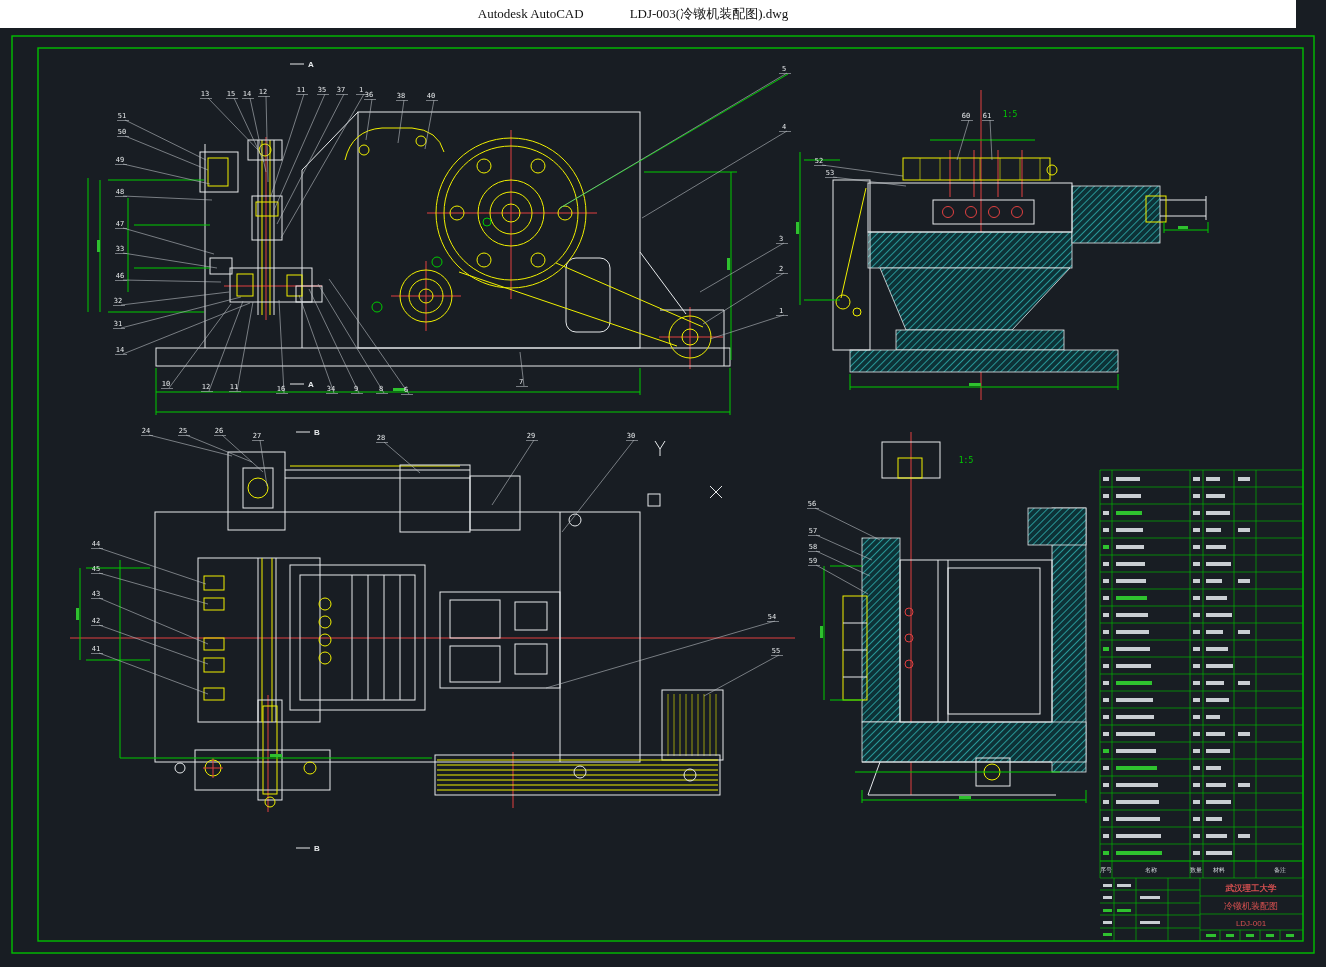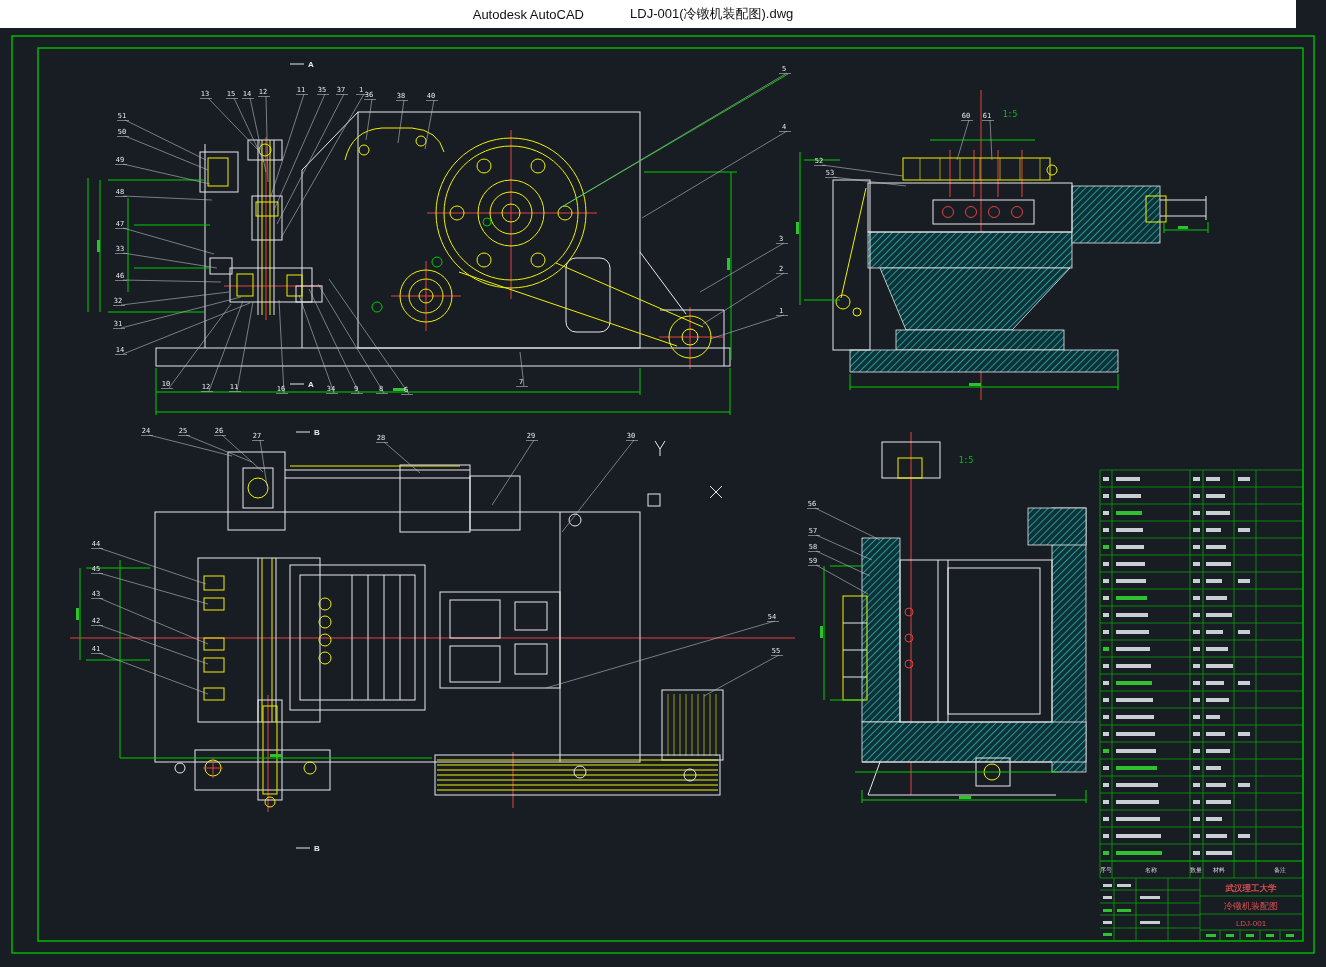--- a/index.html
+++ b/index.html
@@ -1,21 +1,21 @@
 <!DOCTYPE html>
 <html><head>
 <meta charset="utf-8">
 <style>
   html,body{margin:0;padding:0;background:#181d23;}
   .stage{position:relative;width:1326px;height:967px;overflow:hidden;background:#181d23;
          font-family:"Liberation Sans",sans-serif;}
   .titlebar{position:absolute;top:0;left:0;width:1326px;height:28px;background:#ffffff;
             display:flex;align-items:center;justify-content:center;gap:46px;
             transform:translateX(-30px);color:#111;font-size:13px;}
-  .titlebar span{white-space:nowrap;}
+  .titlebar span{white-space:nowrap;font-family:Liberation Serif, serif;}
   svg{position:absolute;top:0;left:0;display:block;}
   .w{stroke:#e6e9eb;stroke-width:1;fill:none;}
   .wf{stroke:#e6e9eb;stroke-width:.8;}
   .y{stroke:#f0f000;stroke-width:1;fill:none;}
   .yt{stroke:#f0f000;stroke-width:.6;fill:none;}
   .r{stroke:#e04040;stroke-width:1;fill:none;}
   .g{stroke:#00cc00;stroke-width:1;fill:none;}
   .frame{stroke:#00c000;stroke-width:1.4;fill:none;}
   .tline{stroke:#00b400;stroke-width:.7;fill:none;}
   .leader{stroke:#b9bec2;stroke-width:.6;fill:none;}
@@ -712,16 +712,16 @@
     <rect class="gdash" x="1206" y="934" width="10" height="3"></rect>
     <rect class="gdash" x="1226" y="934" width="8" height="3"></rect>
     <rect class="gdash" x="1246" y="934" width="8" height="3"></rect>
     <rect class="gdash" x="1266" y="934" width="8" height="3"></rect>
     <rect class="gdash" x="1286" y="934" width="8" height="3"></rect>
   </g>
 </svg>
 
 <div class="titlebar">
   <span>Autodesk AutoCAD</span>
-  <span>LDJ-001(冷镦机装配图).dwg</span>
+  <span>LDJ-003(冷镦机装配图).dwg</span>
 </div>
 
 </div>
 
 </body></html>

